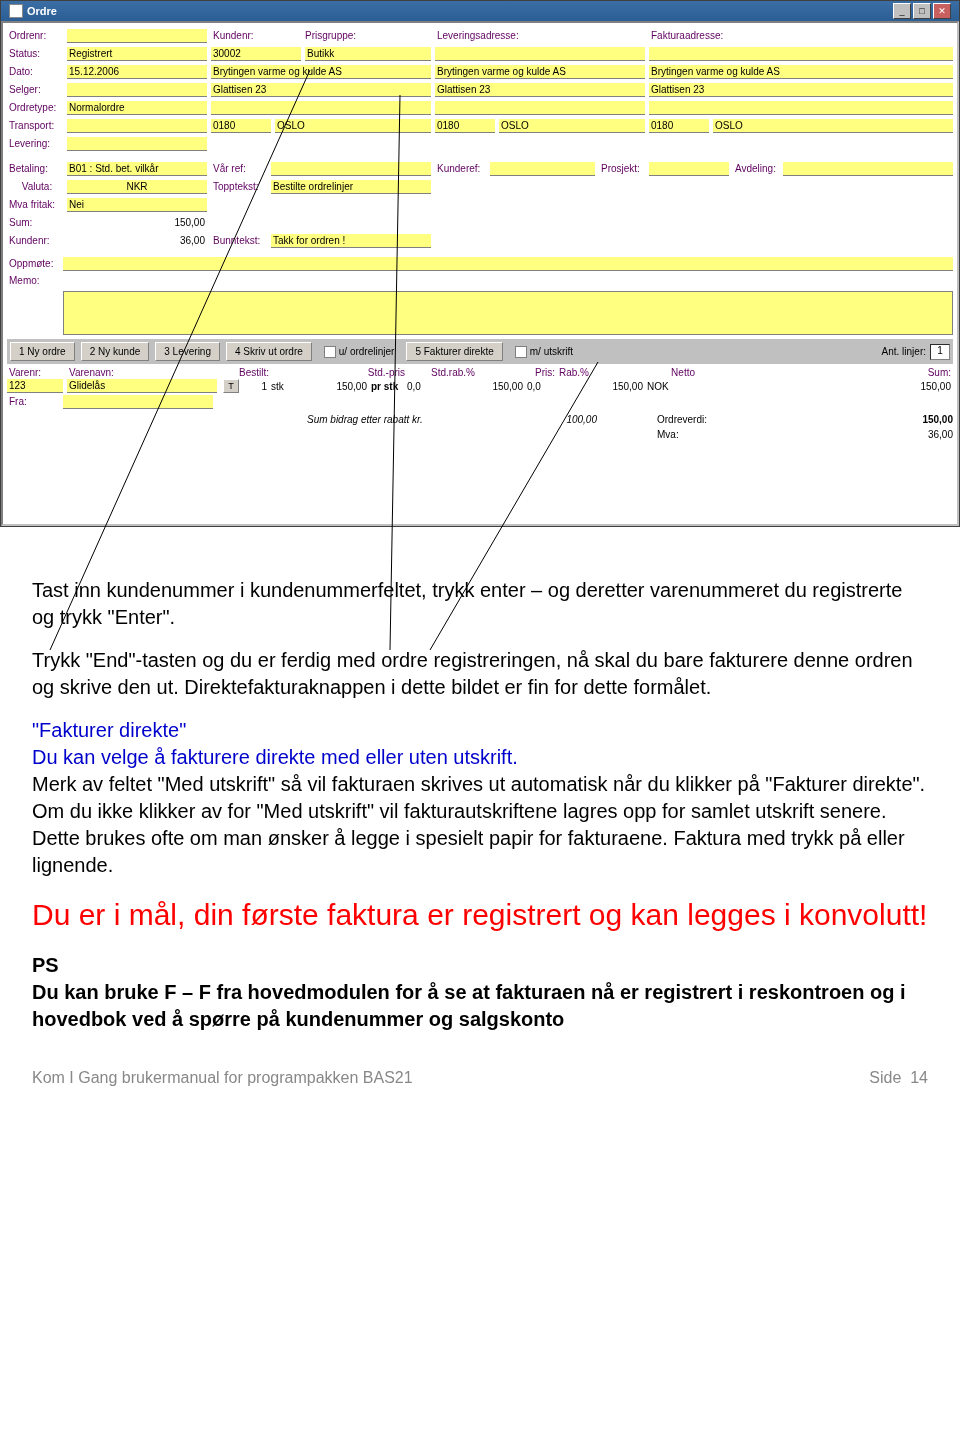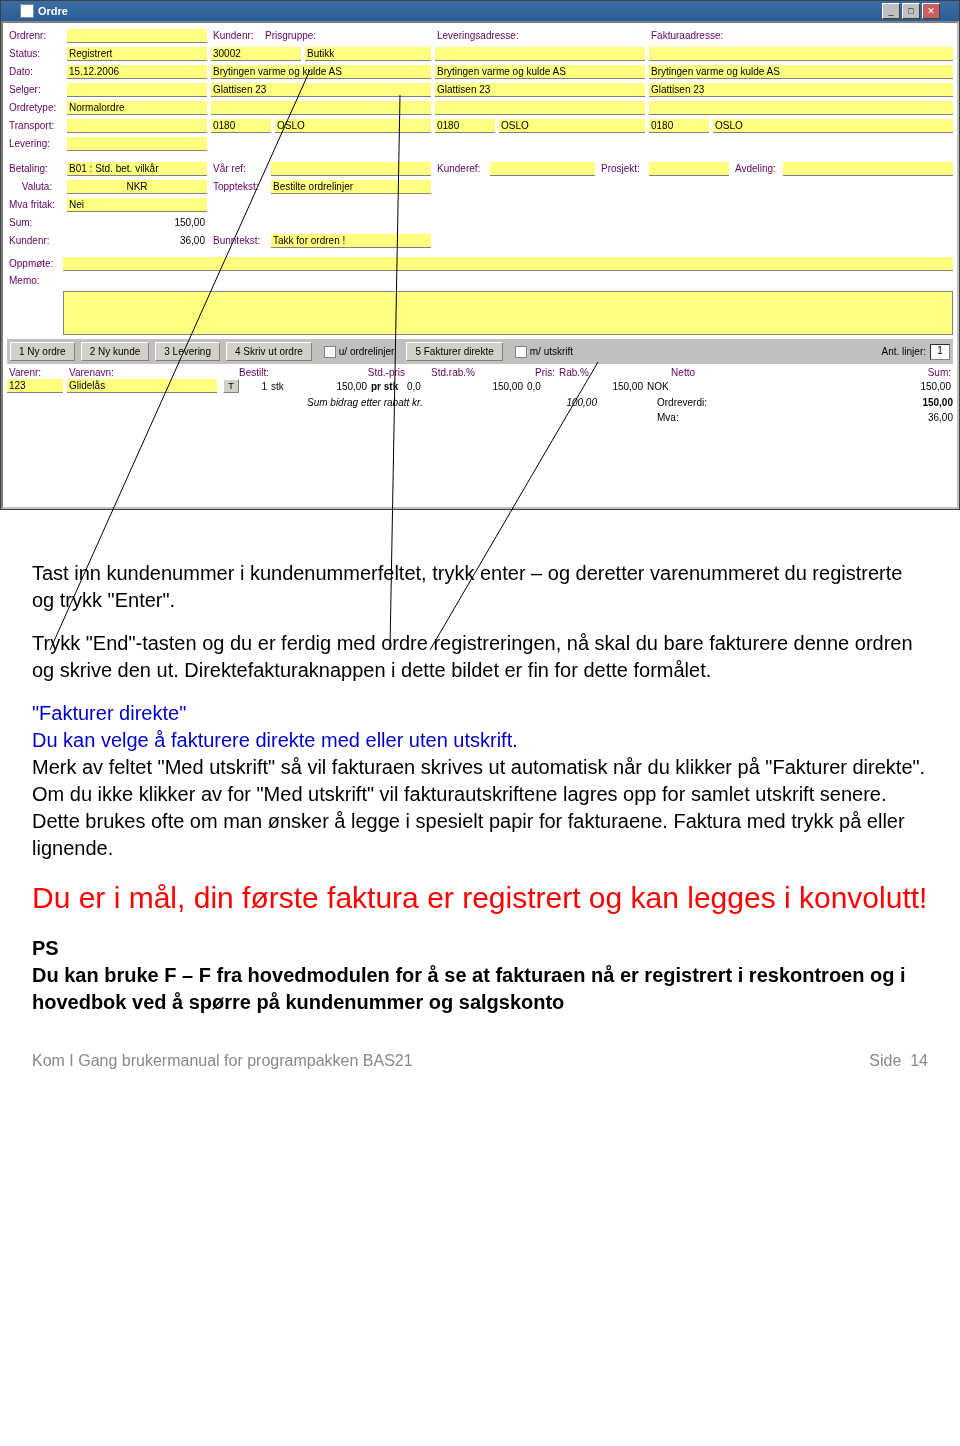--- a/index.html
+++ b/index.html
@@ -1,20 +1,20 @@
 <!DOCTYPE html>
 <html><head>
 <meta charset="utf-8">
 <style>
   * { box-sizing: border-box; margin: 0; padding: 0; }
   body { font-family: Arial, sans-serif; font-size: 11px; background: #fff; width: 960px; }
   
   
   .window { background: #c0c0c0; border: 1px solid #404040; }
-  .titlebar { background: linear-gradient(#3a6ea5, #2a5e95); color: #fff; display: flex; align-items: center; padding: 2px 19px; height: 20px; }
+  .titlebar { background: linear-gradient(#3a6ea5, #2a5e95); color: #fff; display: flex; align-items: center; padding: 2px 8px; height: 20px; }
   .titlebar .icon { width: 14px; height: 14px; background: #fff; border: 1px solid #888; margin-right: 4px; }
   .titlebar .title { flex: 1; font-weight: bold; font-size: 11px; }
   .titlebar .btns { display: flex; gap: 2px; }
   .titlebar .btn { width: 18px; height: 16px; background: #c0c0c0; border: 1px solid #fff; border-right-color: #404040; border-bottom-color: #404040; font-size: 9px; text-align: center; line-height: 14px; color: #000; cursor: pointer; }
   .titlebar .btn.close { background: #c86060; color: #fff; }
   
   .content { background: #fff; border: 2px solid #c0c0c0; border-top-color: #808080; border-left-color: #808080; padding: 4px; }
   
   
   .form-area { font-size: 10px; color: #600060; }
@@ -106,21 +106,21 @@
               </div>
           <div class="row">
                 <div class="lbl" style="width:60px;">Levering:</div>
                 <div class="fld" style="flex:1"></div>
               </div>
         </div>
 
         <div class="col" style="width:220px;">
           <div class="row">
                 <div class="lbl" style="width:52px;">Kundenr:</div>
-                <div class="lbl" style="width:60px;">Prisgruppe:</div>
+                <div class="lbl" style="width:60px;margin-left:40px;">Prisgruppe:</div>
               </div>
           <div class="row">
                 <div class="fld" style="width:90px;">30002</div>
                 <div class="fld" style="flex:1;margin-left:4px;">Butikk</div>
               </div>
           <div class="row">
                 <div class="fld" style="flex:1">Brytingen varme og kulde AS</div>
               </div>
           <div class="row">
                 <div class="fld" style="flex:1">Glattisen 23</div>
@@ -287,20 +287,24 @@
           <div style="width:30px;">stk</div>
           <div style="width:70px;text-align:right;">150,00</div>
           <div style="width:36px;font-weight:bold;">pr stk</div>
           <div style="width:50px;">0,0</div>
           <div style="width:70px;text-align:right;">150,00</div>
           <div style="width:50px;">0,0</div>
           <div style="width:70px;text-align:right;">150,00</div>
           <div style="width:30px;">NOK</div>
           <div style="flex:1;text-align:right;">150,00</div>
         </div>
+        <div class="row">
+              <div class="lbl" style="width:56px;">Fra:</div>
+              <div class="fld" style="width:150px;"></div>
+            </div>
 
         <div class="sum-row">
           <div style="width:300px;"></div>
           <div class="ital" style="width:200px;">Sum bidrag etter rabatt kr.</div>
           <div class="ital" style="width:90px;text-align:right;">100,00</div>
           <div style="width:60px;"></div>
           <div style="width:80px;">Ordreverdi:</div>
           <div class="bold" style="flex:1;text-align:right;">150,00</div>
         </div>
         <div class="sum-row">

